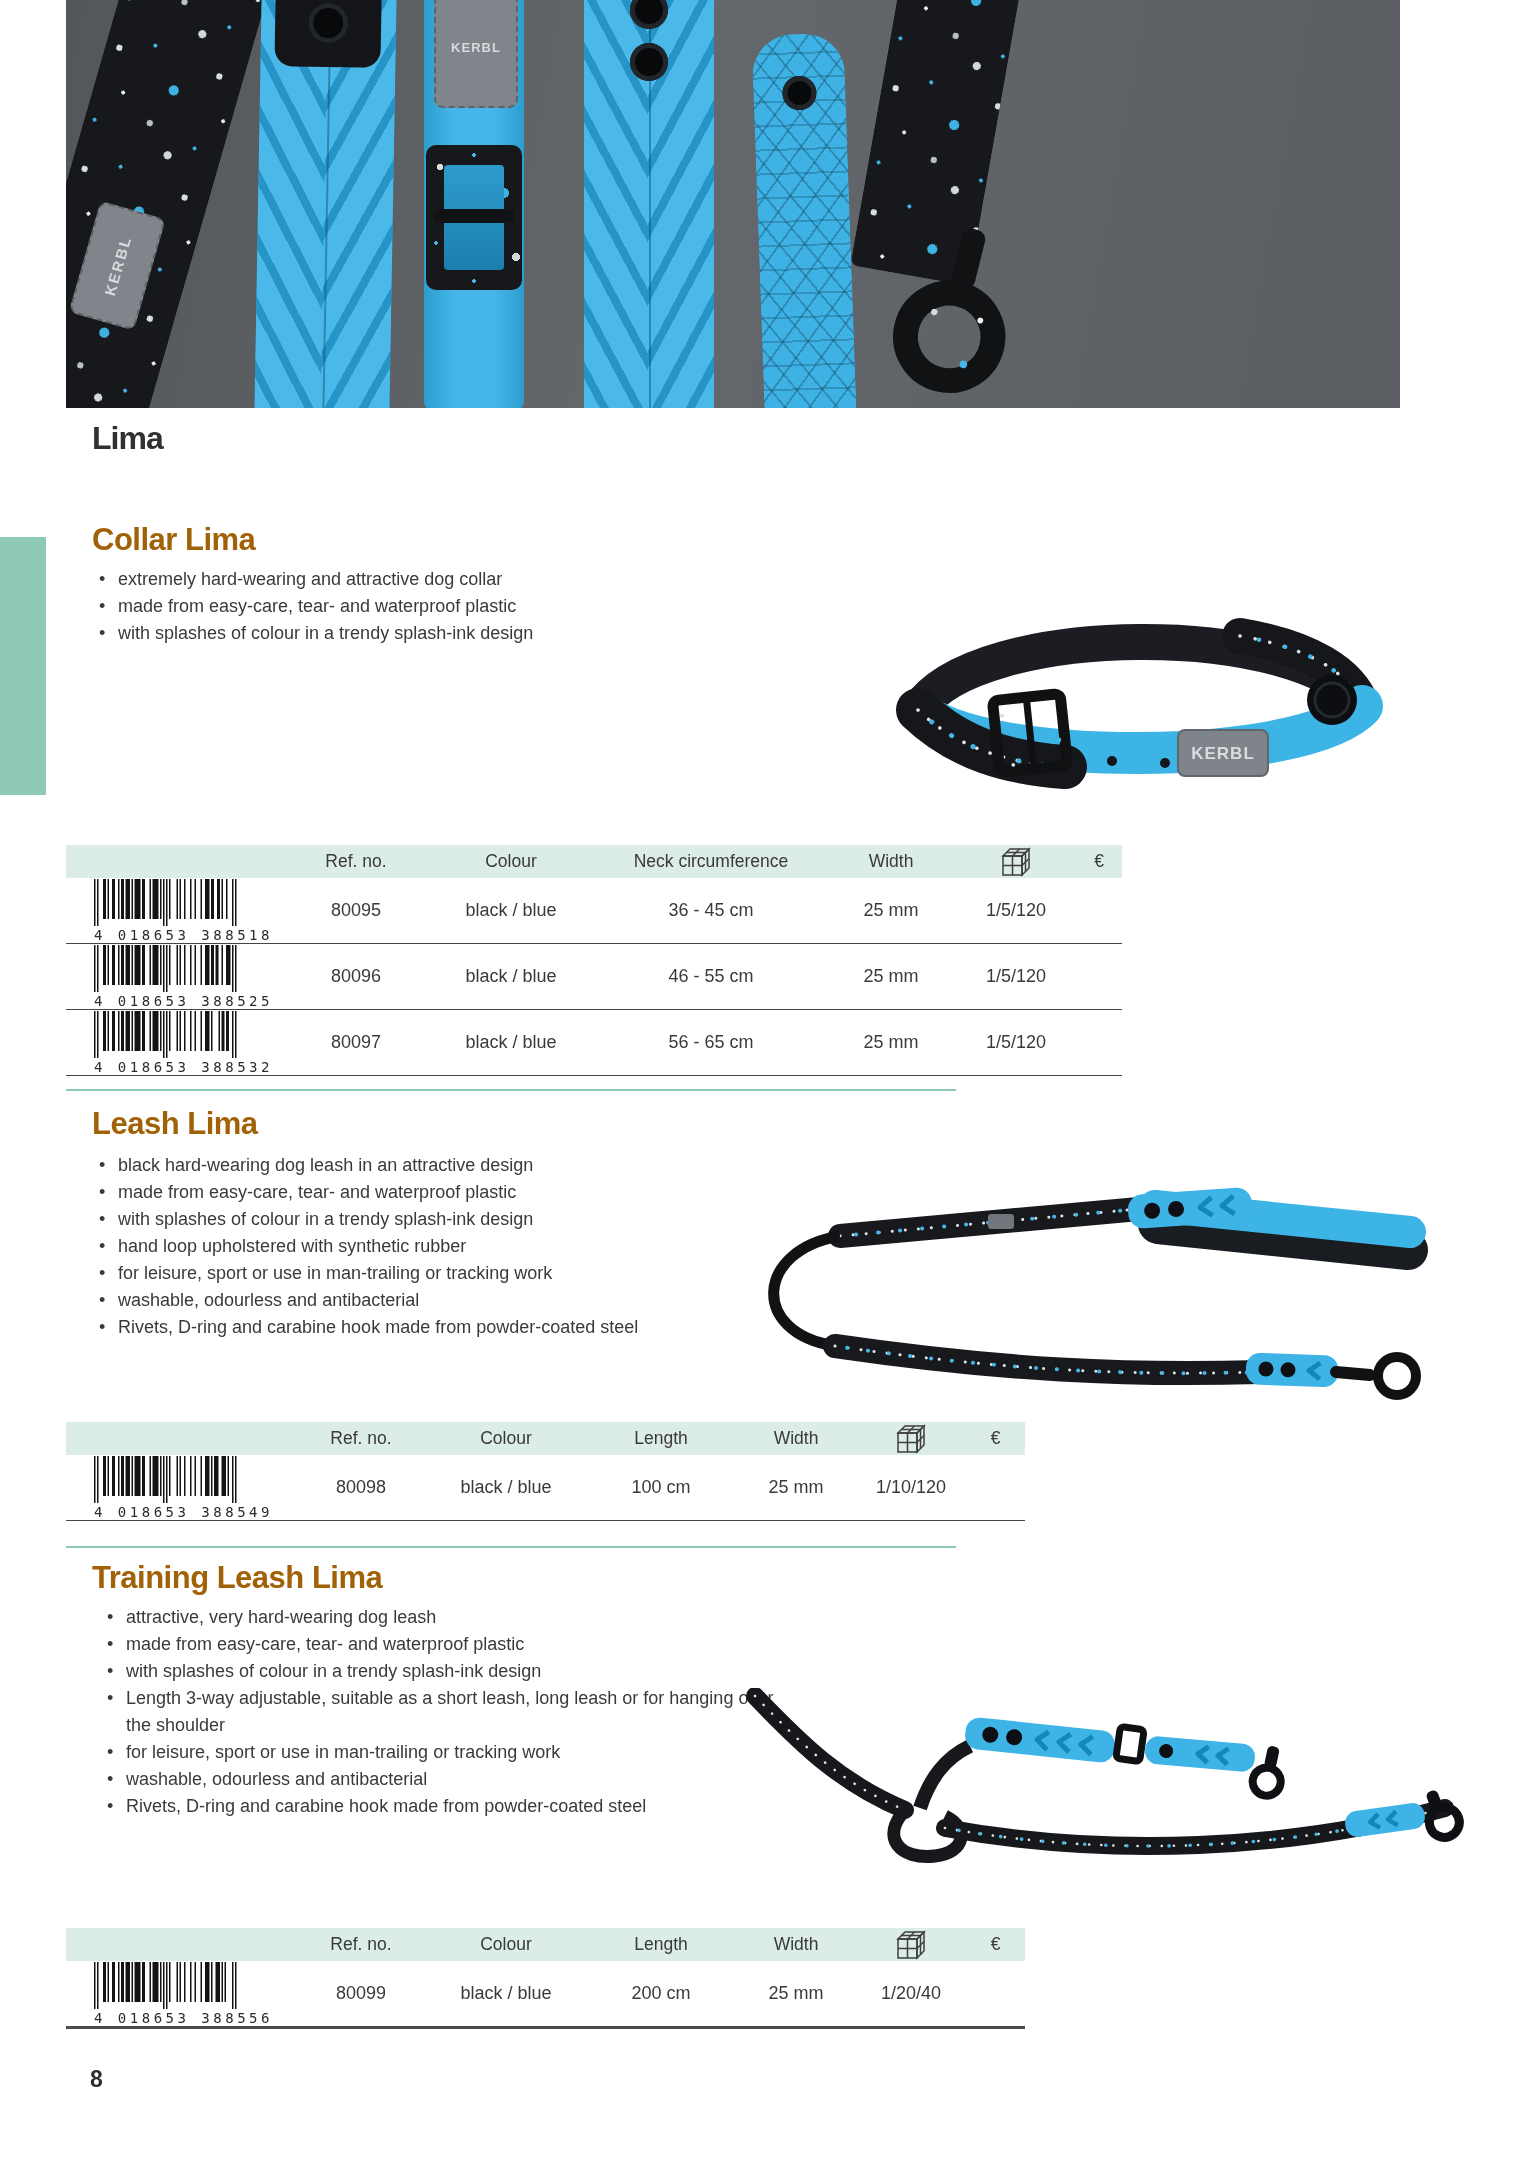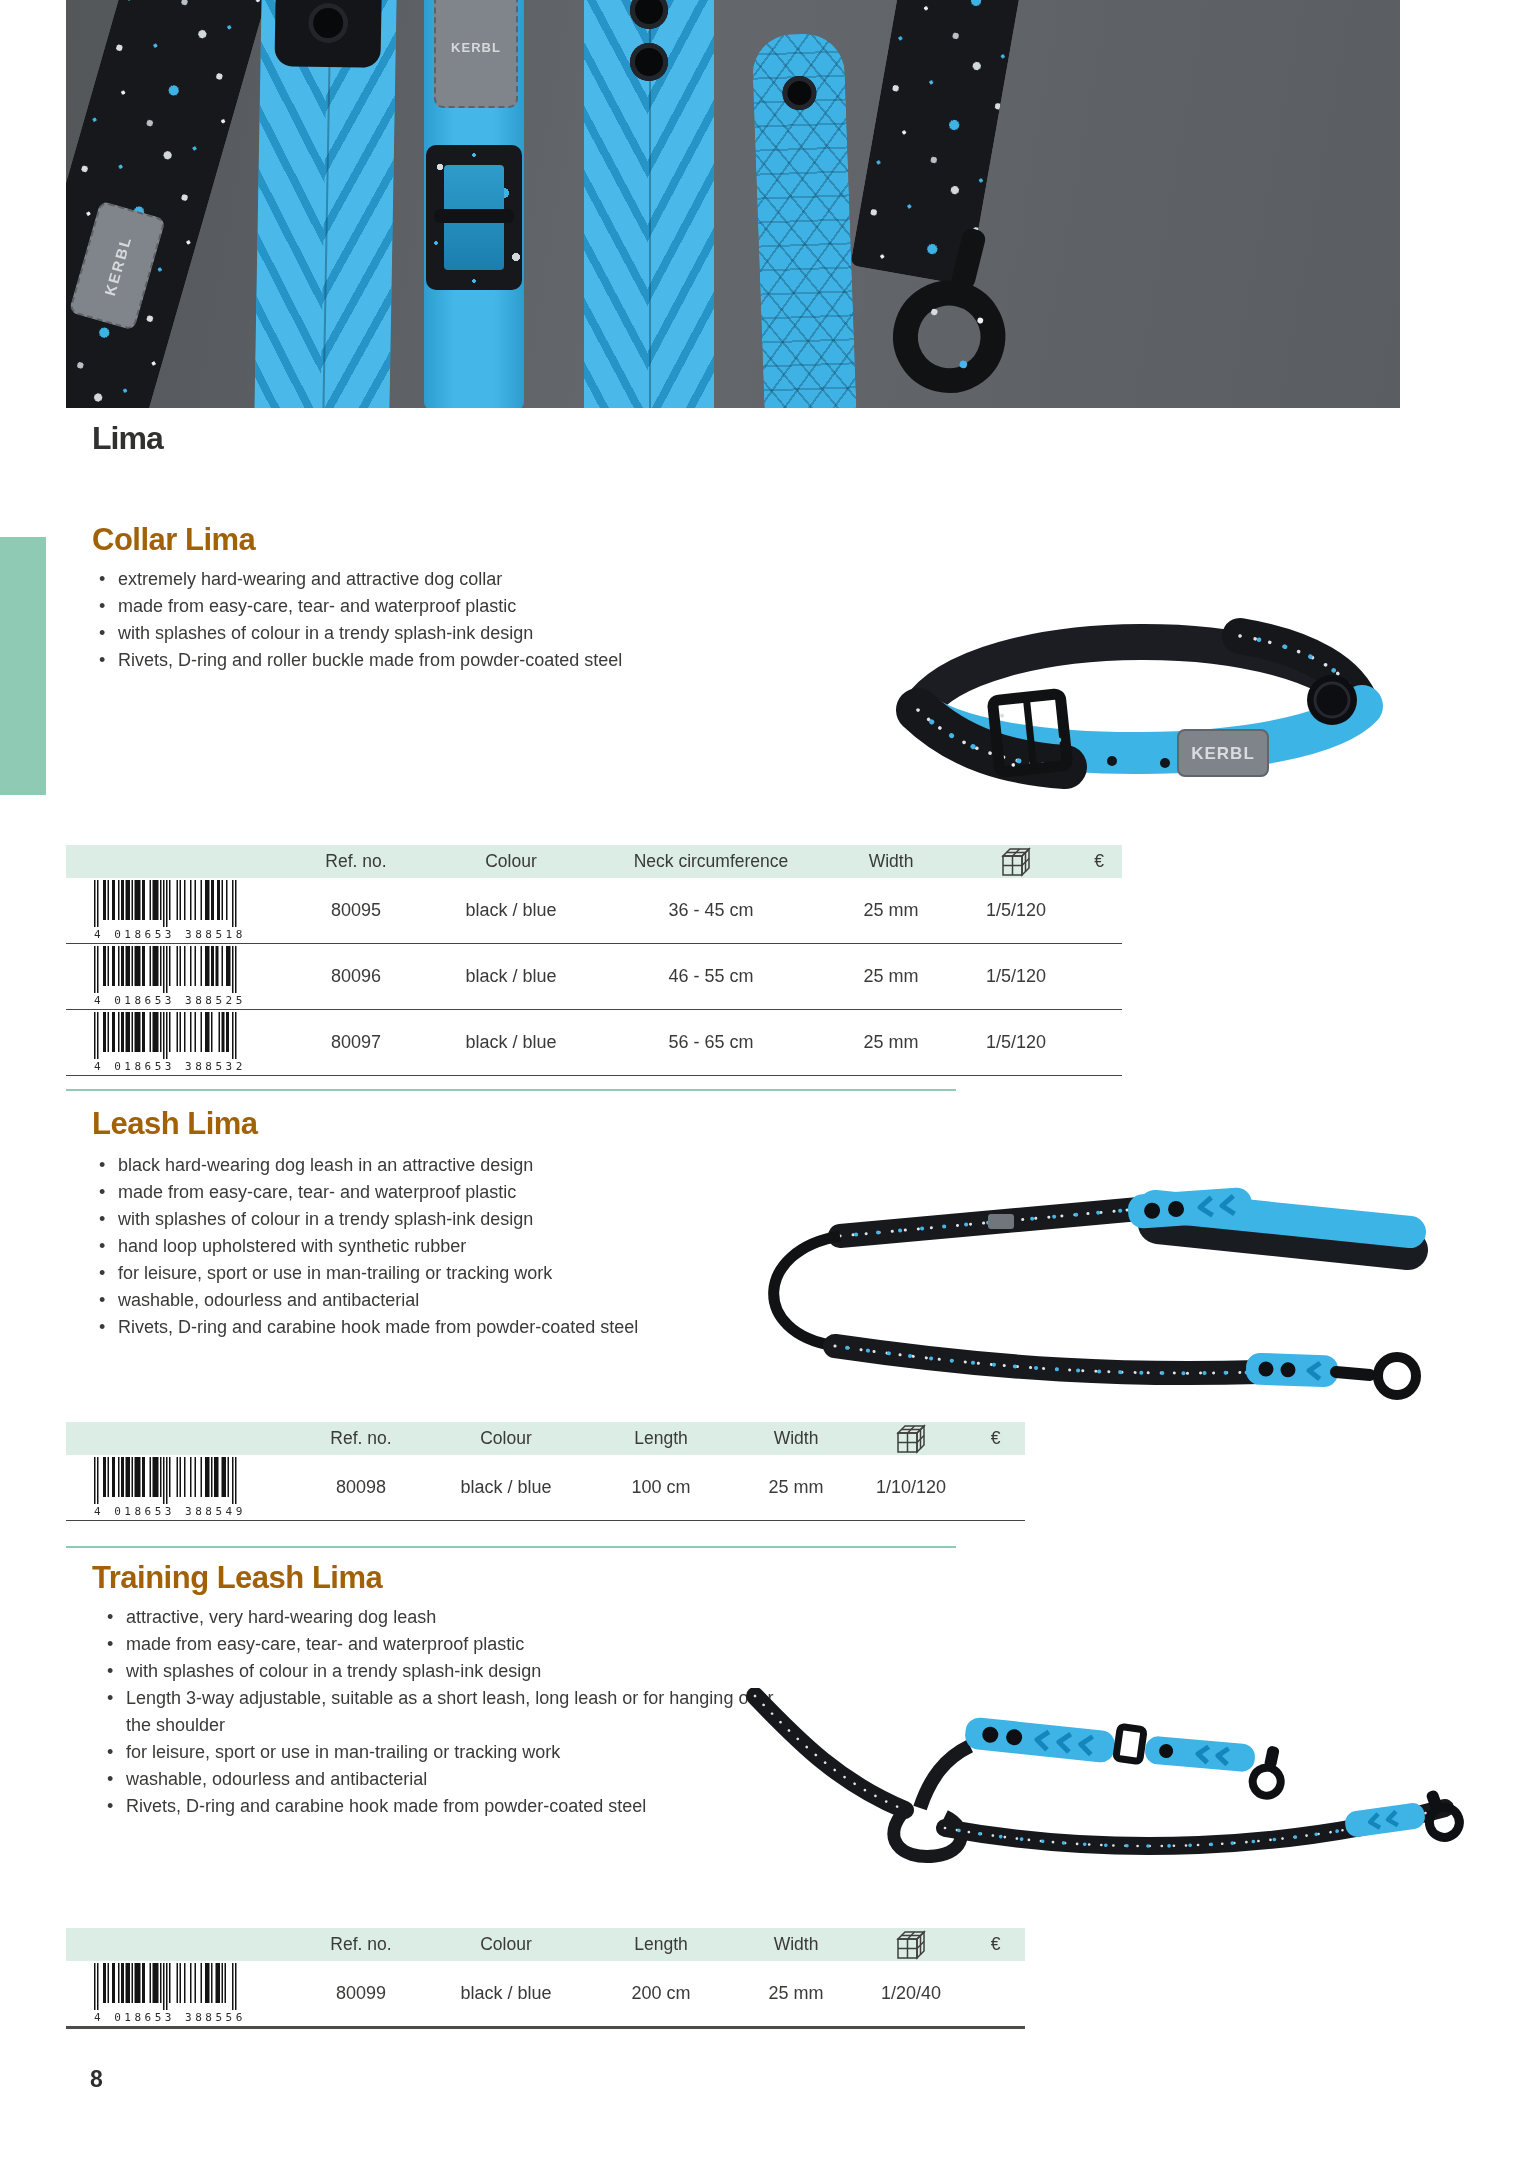--- a/index.html
+++ b/index.html
@@ -76,21 +76,21 @@
   .t1 .c-bar{width:220px;} .t1 .c-ref{width:140px;} .t1 .c-col{width:170px;}
   .t1 .c-d1{width:230px;}  .t1 .c-d2{width:130px;}  .t1 .c-pk{width:120px;} .t1 .c-eu{width:46px;}
   .t2,.t3{width:959px;}
   .t2 .c-bar,.t3 .c-bar{width:230px;} .t2 .c-ref,.t3 .c-ref{width:130px;}
   .t2 .c-col,.t3 .c-col{width:160px;} .t2 .c-d1,.t3 .c-d1{width:150px;}
   .t2 .c-d2,.t3 .c-d2{width:120px;}   .t2 .c-pk,.t3 .c-pk{width:110px;} .t2 .c-eu,.t3 .c-eu{width:59px;}
 
   .barcode{display:flex;flex-direction:column;align-items:flex-start;}
   .barcode svg{display:block;}
   .barcode svg rect{fill:#141414;}
-  .ean-text{font-family:"DejaVu Sans Mono",monospace;font-size:11px;letter-spacing:3.5px;
+  .ean-text{font-family:"DejaVu Sans Mono",monospace;font-size:14px;letter-spacing:3.5px;
             color:#2b2b2b;margin-top:1px;white-space:pre;}
 
   .cube{stroke:#3f3f3e;stroke-width:1.5;fill:none;}
 
   
   .prod{position:absolute;}
   .img-collar{left:880px;top:578px;width:520px;height:215px;}
   .img-leash{left:700px;top:1128px;width:740px;height:275px;}
   .img-training{left:730px;top:1688px;width:740px;height:195px;}
 
@@ -146,21 +146,20 @@
 
   <div class="side-tab"></div>
 
   <div class="page-title">Lima</div>
 
   <div class="sec-head" style="left:92px;top:522px;">Collar Lima</div>
   <ul class="bullets" style="left:92px;top:566px;">
     <li>extremely hard-wearing and attractive dog collar</li>
     <li>made from easy-care, tear- and waterproof plastic</li>
     <li>with splashes of colour in a trendy splash-ink design</li>
-    <li>Rivets, D-ring and roller buckle made from powder-coated steel</li>
   </ul>
 
   <svg class="prod img-collar" viewBox="0 0 520 215">
     <path d="M38,132 C95,42 425,42 482,128" stroke="#1b1d22" stroke-width="36" fill="none" stroke-linecap="round"></path>
     <path id="cbR" d="M360,58 C430,70 470,95 482,128" stroke="#15171b" stroke-width="36" fill="none" stroke-linecap="round"></path>
     <path d="M360,58 C430,70 470,95 482,128" stroke="#dfe3e6" stroke-width="3.5" stroke-dasharray="0.1 15" stroke-linecap="round" fill="none"></path>
     <path d="M360,58 C430,70 470,95 482,128" stroke="#44b5e7" stroke-width="4.5" stroke-dasharray="0.1 27" stroke-dashoffset="8" stroke-linecap="round" fill="none"></path>
     <path d="M38,132 C95,190 425,190 482,128" stroke="#3cb4e6" stroke-width="42" fill="none" stroke-linecap="round"></path>
     <path d="M38,132 C80,172 130,185 185,189" stroke="#15171b" stroke-width="44" fill="none" stroke-linecap="round"></path>
     <path d="M38,132 C80,172 130,185 185,189" stroke="#dfe3e6" stroke-width="3.5" stroke-dasharray="0.1 14" stroke-linecap="round" fill="none"></path>

